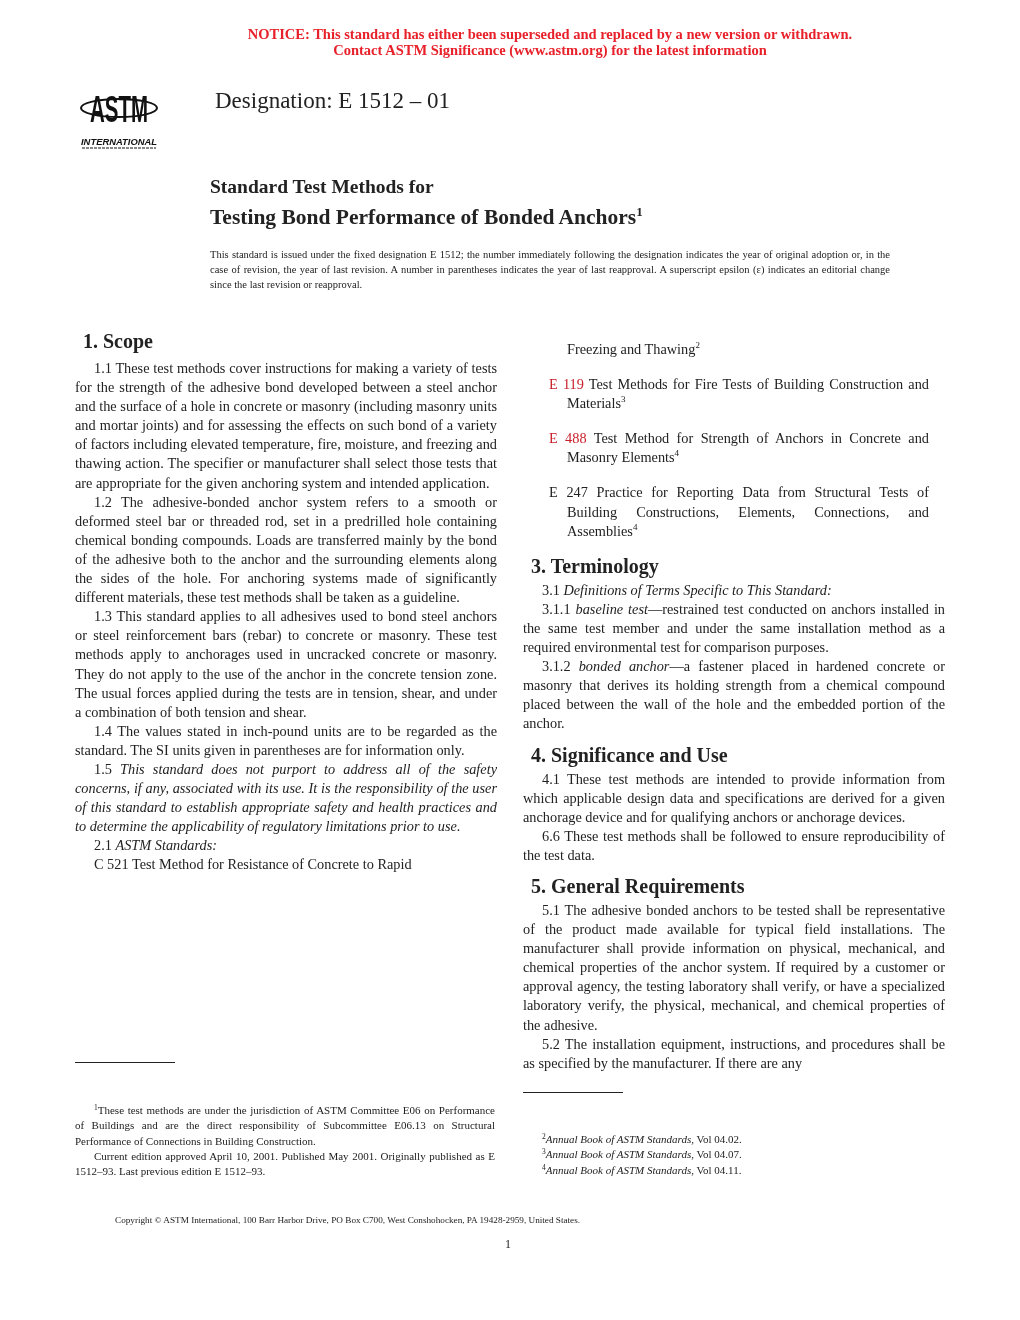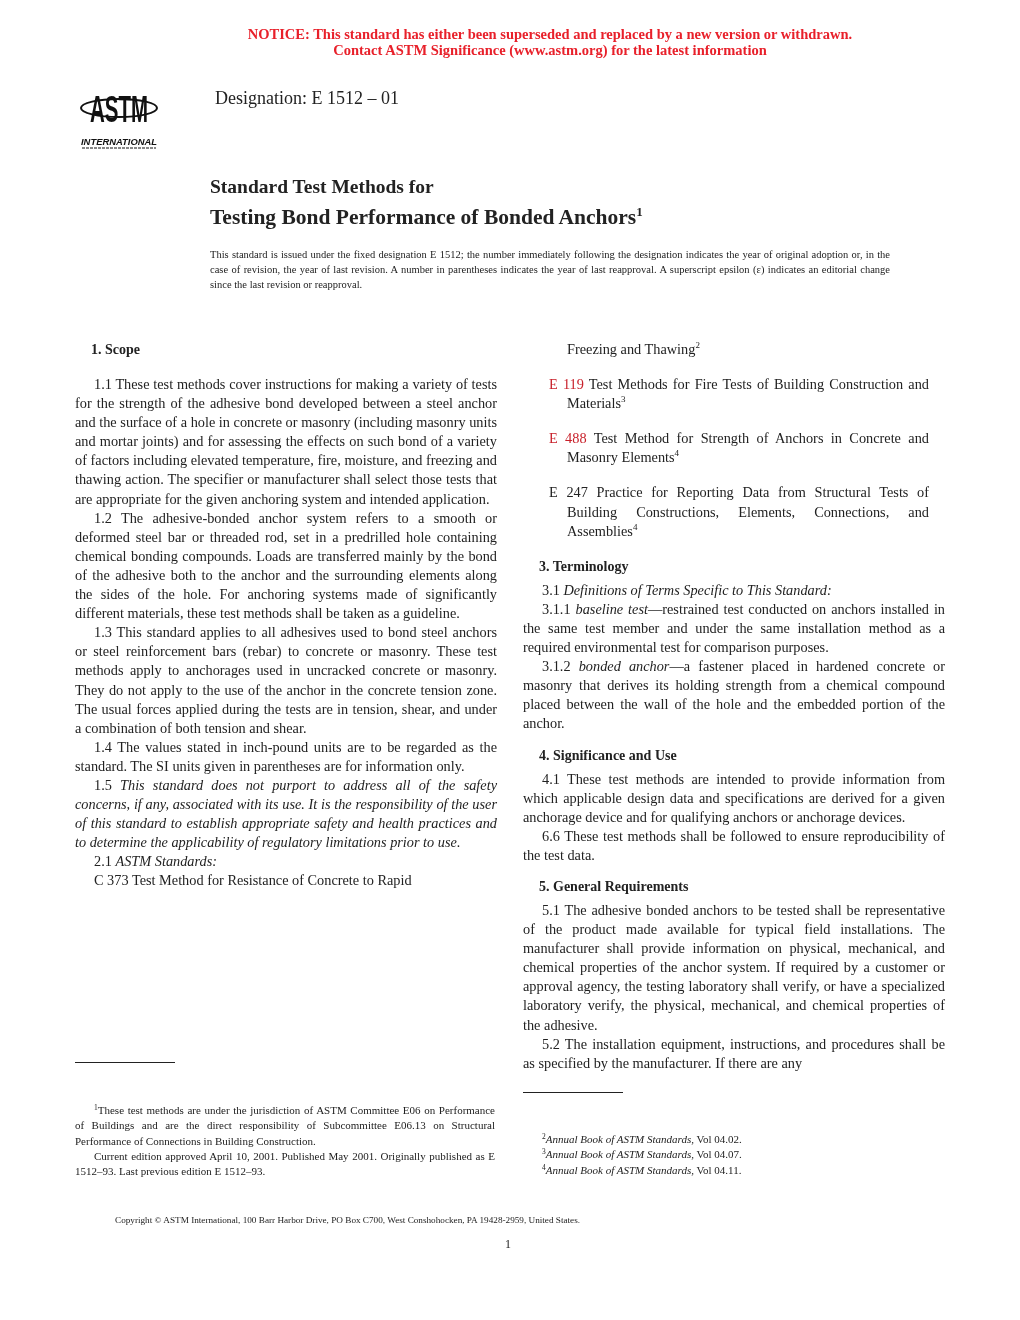--- a/index.html
+++ b/index.html
@@ -1,31 +1,31 @@
 <!DOCTYPE html>
 <html><head>
 <meta charset="utf-8">
 <style>
   html, body { margin: 0; padding: 0; background: #ffffff; }
   body { width: 1020px; height: 1320px; position: relative; overflow: hidden; color: #111; }
   .sans { font-family: Liberation Serif, serif; padding-left: 40px; }
   .serif { font-family: "Liberation Serif", "DejaVu Serif", serif; }
   .notice { position: absolute; top: 26px; left: 0; width: 1020px; text-align: center; color: #e8202a; font-weight: bold; font-size: 14.5px; line-height: 16px; }
   .logo { position: absolute; left: 78px; top: 78px; width: 82px; height: 72px; }
-  .designation { position: absolute; left: 175px; top: 88px; font-size: 18px; color: #222; }
+  .designation { position: absolute; left: 175px; top: 88px; font-size: 23px; color: #222; }
   .title { position: absolute; left: 170px; top: 175px; font-weight: bold; color: #222; }
   .title .l1 { font-size: 19.5px; line-height: 24px; }
   .title .l2 { font-size: 21.5px; line-height: 26px; }
   .title sup { font-size: 13px; vertical-align: 8px; }
   .issued { position: absolute; left: 170px; top: 247px; width: 680px; font-size: 10.5px; line-height: 15px; text-align: justify; color: #222; }
   .col { position: absolute; width: 422px; font-size: 14.3px; line-height: 19.1px; text-align: justify; color: #222; }
   .col.left { left: 75px; top: 324px; }
   .col.right { left: 523px; top: 324px; }
   .col p { margin: 0; text-indent: 19px; }
-  .col h2 { margin: 16px; font-size: 14px; font-weight: bold; line-height: 19px; }
+  .col h2 { margin: 8px; font-size: 20px; font-weight: bold; line-height: 19px; }
   .col h2.gap { margin-top: 12px; margin-bottom: 5px; }
   .ref { margin: 16px; padding-left: 28px; text-indent: -18px; }
   .ref.cont { padding-left: 28px; text-indent: 0; }
   .red { color: #c8202a; }
   sup.fn { font-size: 9px; vertical-align: 6px; line-height: 0; }
   .fnrule { position: absolute; height: 1px; background: #222; width: 100px; }
   .fnotes { position: absolute; font-size: 11px; line-height: 15.3px; text-align: justify; color: #222; margin-top: 32px; }
   .fnotes p { margin: 0; text-indent: 19px; }
   .fnotes sup { font-size: 7.5px; vertical-align: 4px; line-height: 0; }
   .copyright { position: absolute; left: 75px; top: 1215px; font-size: 9.2px; color: #222; }
@@ -61,21 +61,21 @@
 
 <div class="col left serif">
   <h2>1.  Scope</h2>
   <p style="margin-top:4px">1.1  These test methods cover instructions for making a variety of tests for the strength of the adhesive bond developed between a steel anchor and the surface of a hole in concrete or masonry (including masonry units and mortar joints) and for assessing the effects on such bond of a variety of factors including elevated temperature, fire, moisture, and freezing and thawing action. The specifier or manufacturer shall select those tests that are appropriate for the given anchoring system and intended application.</p>
   <p>1.2  The adhesive-bonded anchor system refers to a smooth or deformed steel bar or threaded rod, set in a predrilled hole containing chemical bonding compounds. Loads are transferred mainly by the bond of the adhesive both to the anchor and the surrounding elements along the sides of the hole. For anchoring systems made of significantly different materials, these test methods shall be taken as a guideline.</p>
   <p>1.3  This standard applies to all adhesives used to bond steel anchors or steel reinforcement bars (rebar) to concrete or masonry. These test methods apply to anchorages used in uncracked concrete or masonry. They do not apply to the use of the anchor in the concrete tension zone. The usual forces applied during the tests are in tension, shear, and under a combination of both tension and shear.</p>
   <p>1.4  The values stated in inch-pound units are to be regarded as the standard. The SI units given in parentheses are for information only.</p>
   <p><span>1.5 </span><em>This standard does not purport to address all of the safety concerns, if any, associated with its use. It is the responsibility of the user of this standard to establish appropriate safety and health practices and to determine the applicability of regulatory limitations prior to use.</em></p>
 
   <p><span>2.1 </span><em>ASTM Standards:</em></p>
-  <p style="text-indent:19px"><span>C 373</span> <span>Test Method for Resistance of Concrete to Rapid</span></p>
+  <p style="text-indent:19px"><span>C 521</span> <span>Test Method for Resistance of Concrete to Rapid</span></p>
 </div>
 
 <div class="fnrule" style="left:75px; top:1062px;"></div>
 <div class="fnotes serif" style="left:75px; top:1071px; width:420px;">
   <p><sup>1</sup><span>These test methods are under the jurisdiction of ASTM Committee E06 on Performance of Buildings and are the direct responsibility of Subcommittee E06.13 on Structural Performance of Connections in Building Construction.</span></p>
   <p>Current edition approved April 10, 2001. Published May 2001. Originally published as E 1512–93. Last previous edition E 1512–93.</p>
 </div>
 
 <div class="col right serif">
   <div class="ref cont"><span>Freezing and Thawing</span><sup class="fn">2</sup></div>

